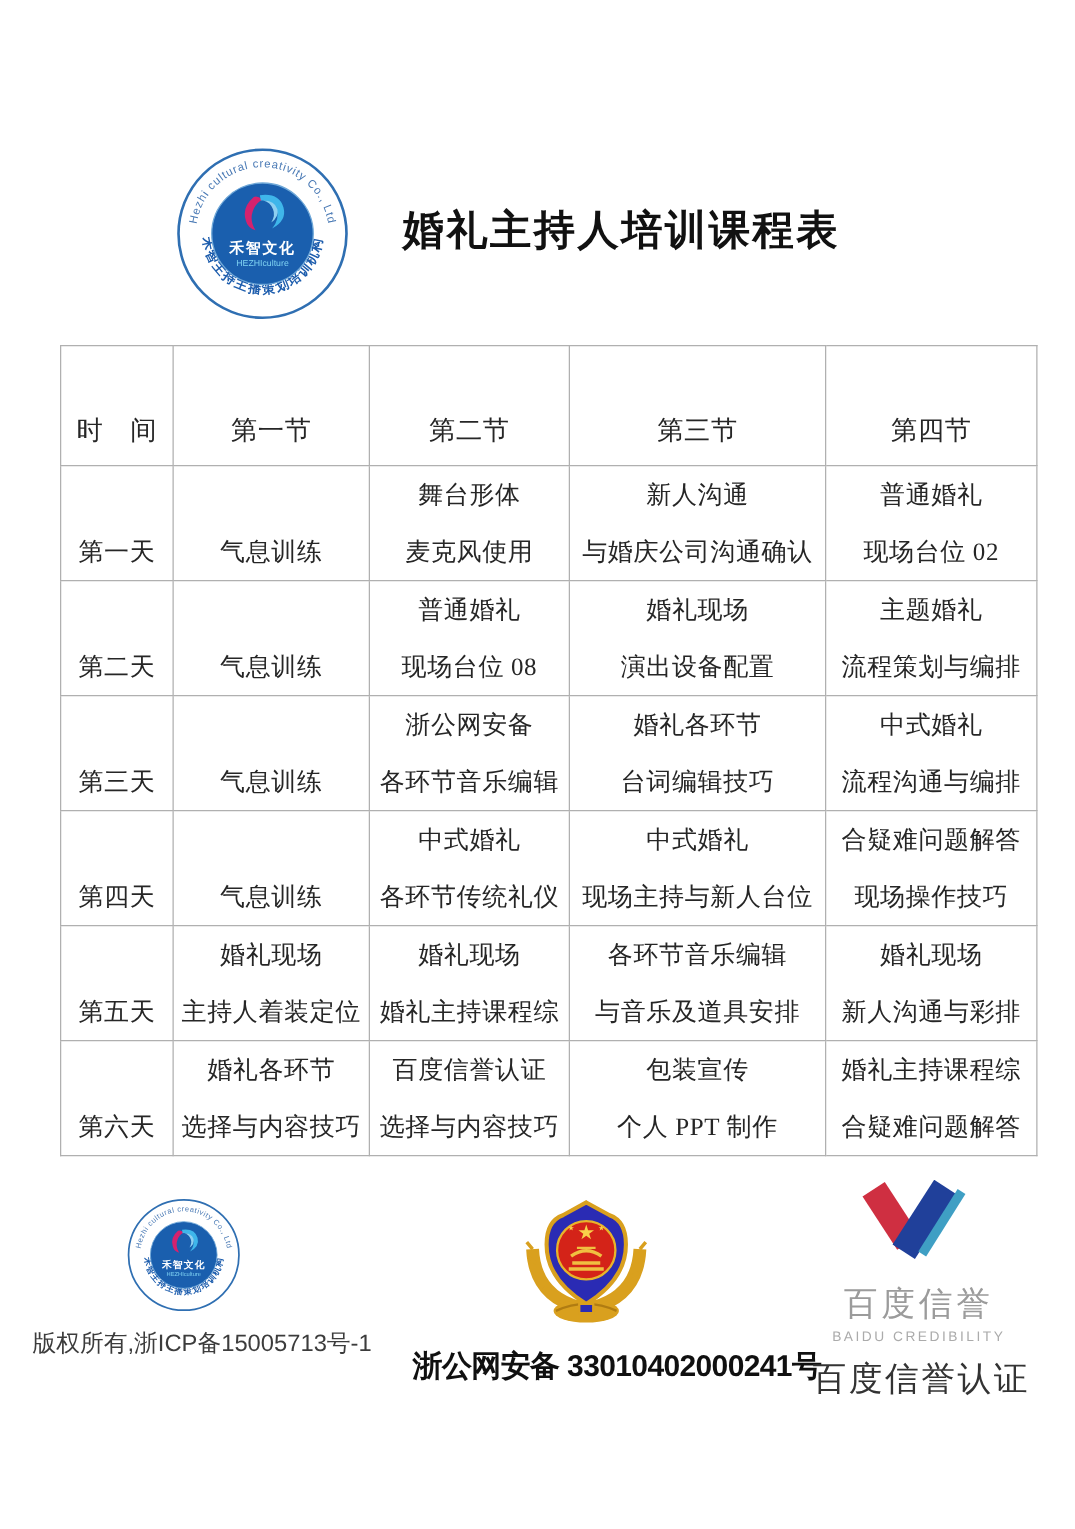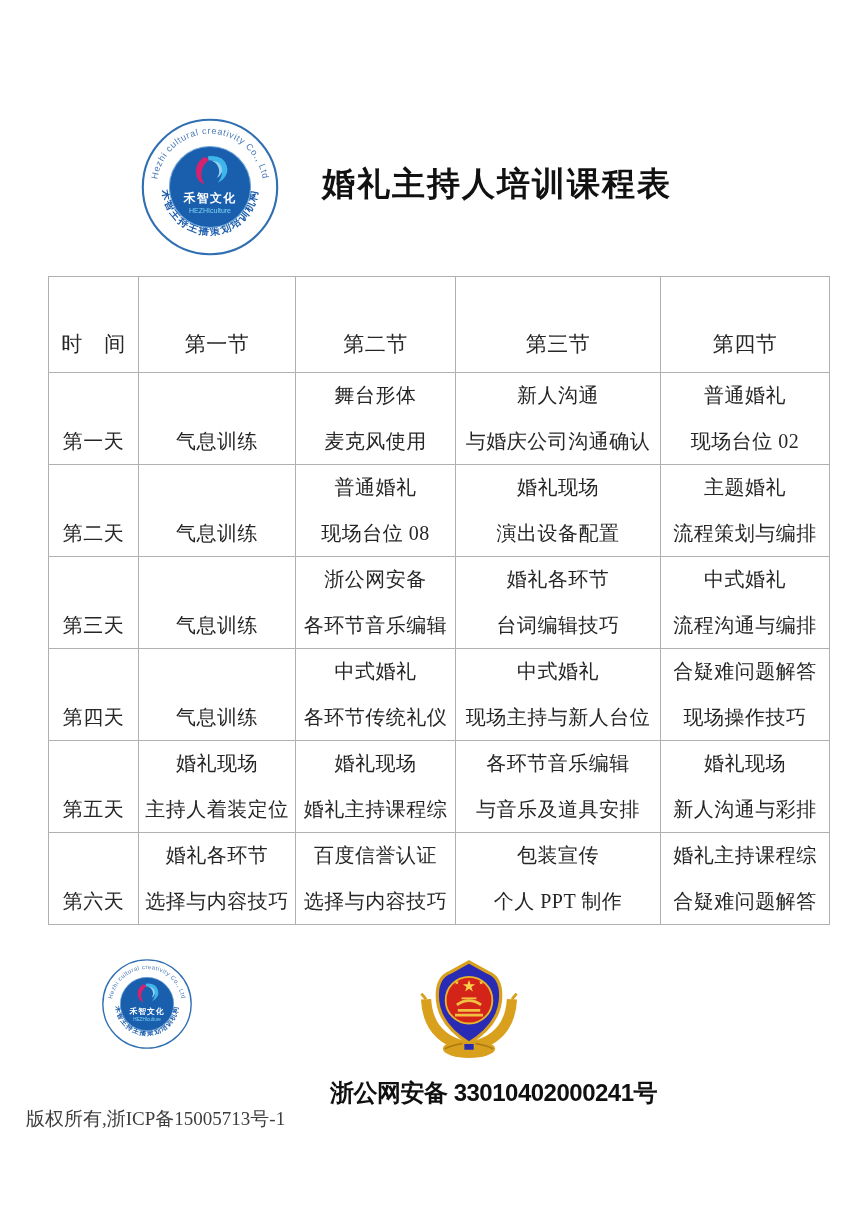--- a/index.html
+++ b/index.html
@@ -18,22 +18,22 @@
                     font-size:20px;letter-spacing:0.5px;color:#262626;}
   td.hd{height:95px;}
   td.hd .hline{display:flex;align-items:flex-end;justify-content:center;height:81px;
                padding-bottom:14px;font-size:21px;}
   tr.datarow td{height:91px;}
   .l1,.l2{height:45px;display:flex;align-items:center;justify-content:center;white-space:nowrap;}
   .l2{height:46px;}
 
   
   .badge-foot{position:absolute;left:101px;top:958px;}
-  .copyright{position:absolute;left:26px;top:1062px;width:250px;font-family:Liberation Serif, serif;
-             font-size:19px;color:#3c3c3c;white-space:nowrap;letter-spacing:0;margin-top:44px;}
+  .copyright{position:absolute;left:26px;top:1062px;width:250px;font-family:Liberation Sans, sans-serif;
+             font-size:19px;color:#3c3c3c;white-space:nowrap;letter-spacing:0;}
   .police-badge{position:absolute;left:413px;top:953px;}
   .police-num{position:absolute;left:330px;top:1077px;width:300px;text-align:center;
               font-family:"Liberation Sans","DejaVu Sans",sans-serif;font-weight:bold;
               font-size:24px;color:#101010;letter-spacing:-0.5px;white-space:nowrap;}
   .baidu{position:absolute;left:650px;top:944px;width:170px;text-align:center;
          font-family:"Liberation Sans","DejaVu Sans",sans-serif;}
   .baidu-cn{font-size:27px;color:#9b9b9b;letter-spacing:3px;margin-top:2px;white-space:nowrap;}
   .baidu-en{font-size:11px;color:#ababab;letter-spacing:2px;margin-top:3px;white-space:nowrap;}
   .baidu-cert{font-size:27px;color:#333;letter-spacing:2px;margin-top:9px;white-space:nowrap;}
 </style>
@@ -275,14 +275,24 @@
     <use href="#star2" transform="translate(73,28) scale(2.6)" fill="#f8d24a"></use>
     <g stroke="#f0c040" fill="none">
       <path d="M47,52 q13,-9 26,0" stroke-width="3"></path>
       <path d="M48,58 h24 M45,63 h30" stroke-width="3"></path>
       <path d="M52,45 h16" stroke-width="2"></path>
     </g>
     <path d="M54,93 h12 v8 h-12 Z" fill="#2a2bb4" stroke="#d9a01e" stroke-width="2"></path>
   </svg>
   <div class="police-num">浙公网安备 33010402000241号</div>
 
+  <div class="baidu">
+    <svg width="108" height="74" viewBox="0 0 110 80">
+      <path d="M16,8 L46,54" stroke="#cf2f41" stroke-width="23" fill="none"></path>
+      <path d="M42,62 L78,6" stroke="#20409a" stroke-width="23" fill="none"></path>
+      <path d="M92,10 L58,64" stroke="#3f9fc4" stroke-width="8" fill="none"></path>
+    </svg>
+    <div class="baidu-cn">百度信誉</div>
+    <div class="baidu-en">BAIDU CREDIBILITY</div>
+    <div class="baidu-cert">百度信誉认证</div>
+  </div>
 
 </div>
 
 </body></html>

